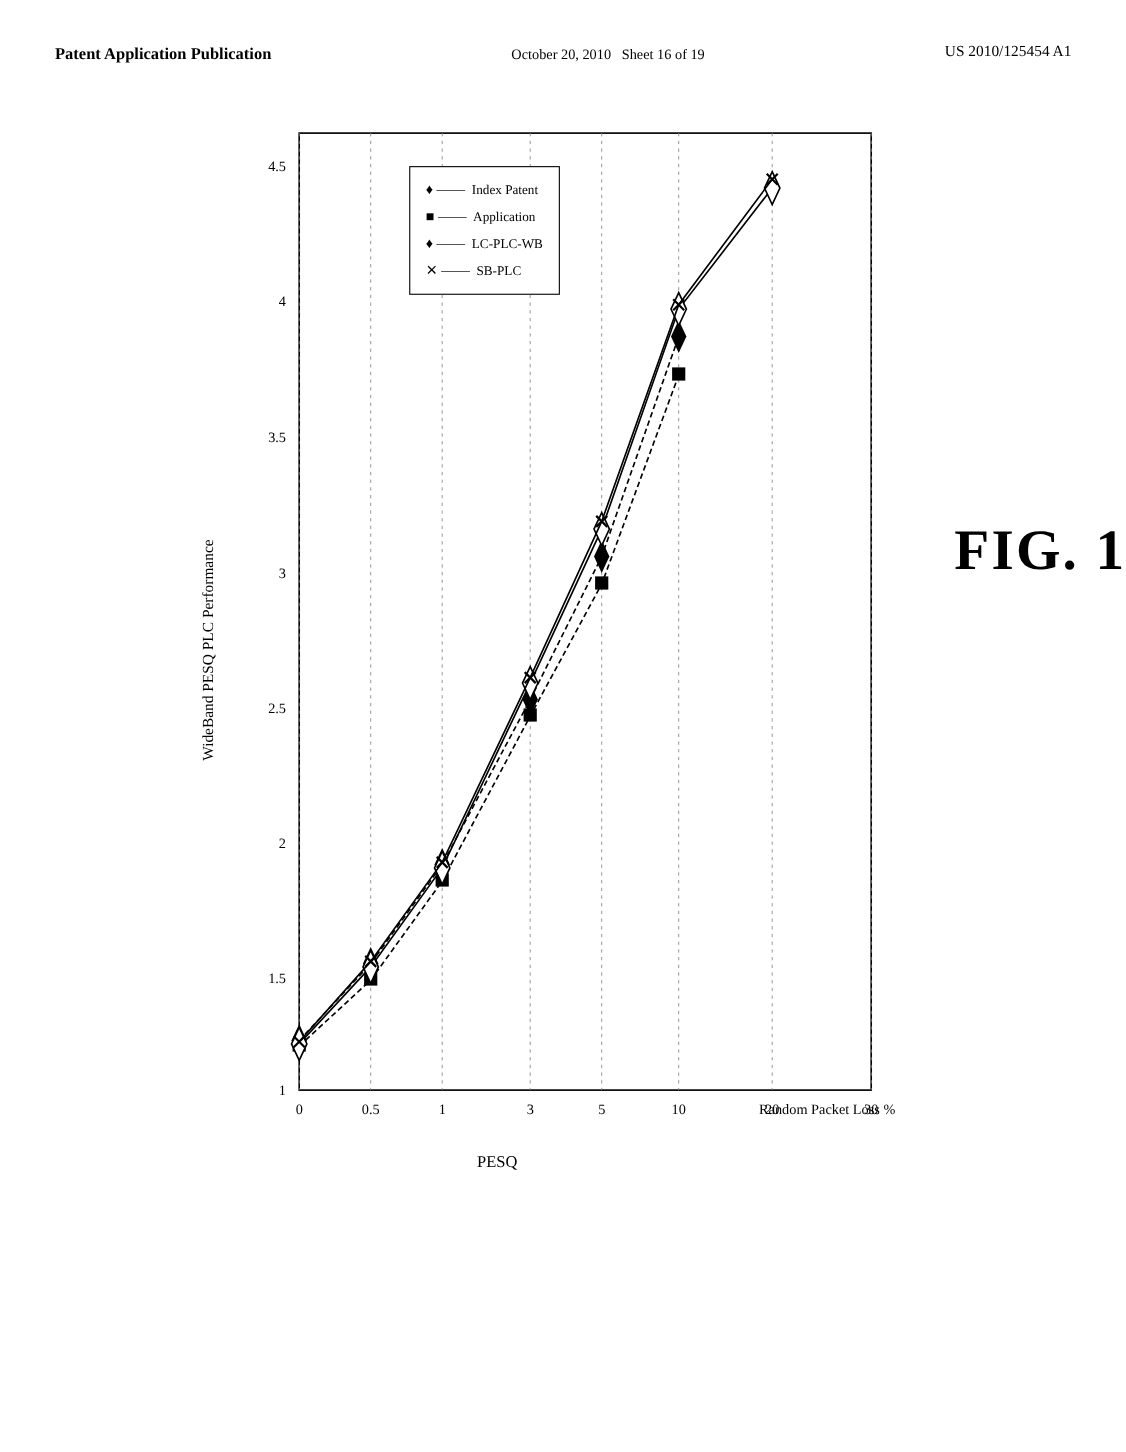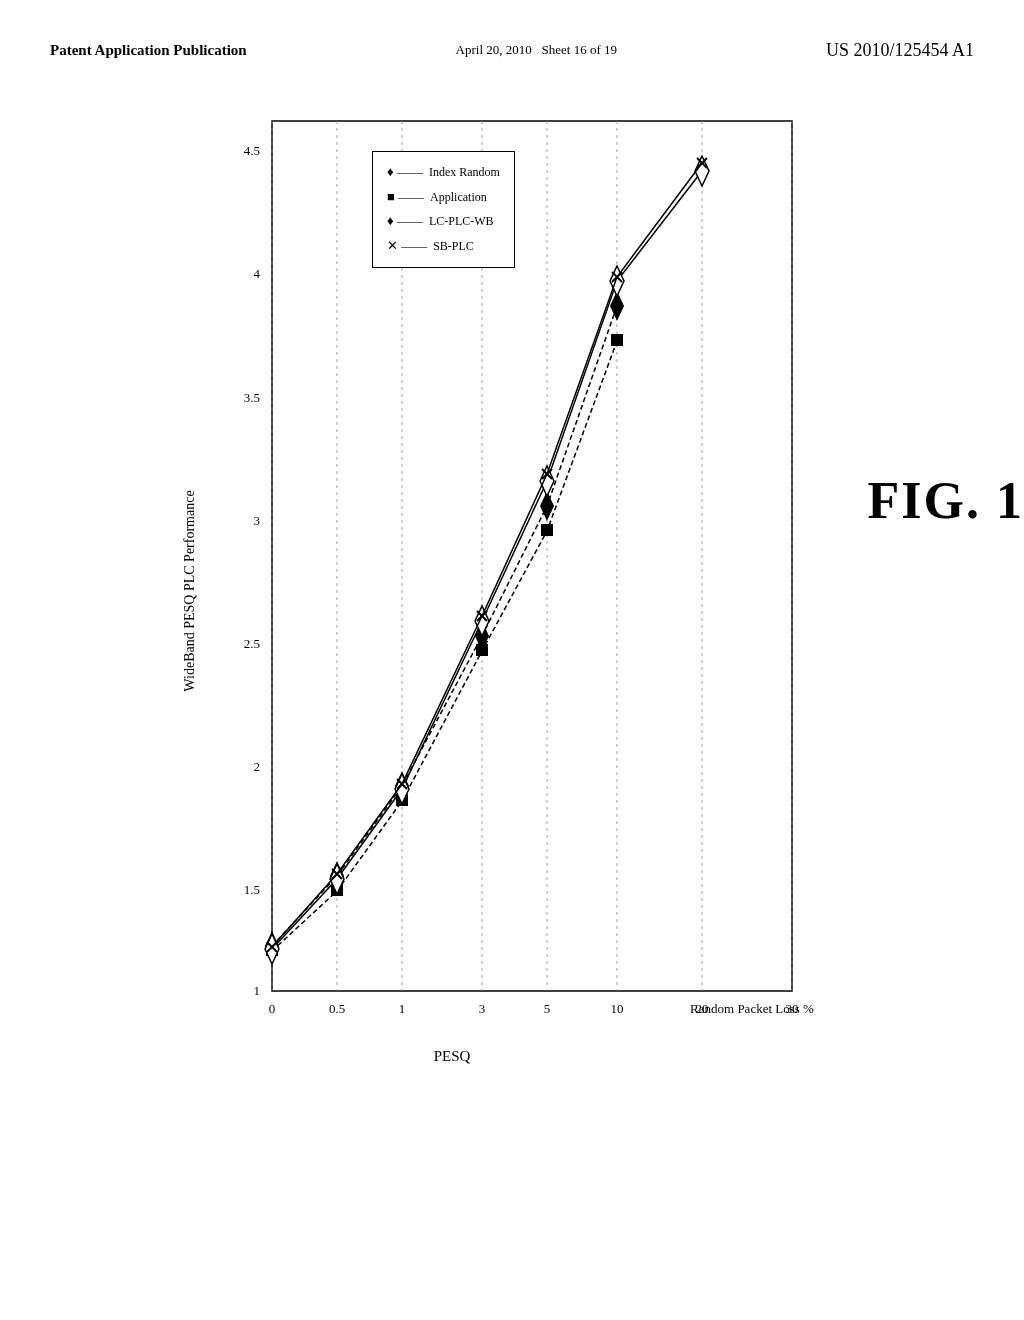--- a/index.html
+++ b/index.html
@@ -34,21 +34,21 @@
       line-height: 1.4;
     }
 
     .header-center {
       font-size: 13px;
       text-align: center;
       line-height: 1.5;
     }
 
     .header-right {
-      font-size: 18px;
+      font-size: 14px;
       text-align: right;
     }
 
     
     .main-content {
       display: flex;
       justify-content: center;
       align-items: flex-start;
       margin-top: 20px;
     }
@@ -101,34 +101,34 @@
     }
   </style>
 </head>
 <body>
 
 <div class="page">
 
   <div class="header">
     <div class="header-left">Patent Application Publication</div>
     <div class="header-center">
-      <span>April 20, 2010</span>&nbsp;&nbsp;
+      <span>October 20, 2010</span>&nbsp;&nbsp;
       <span>Sheet 16 of 19</span>
     </div>
     <div class="header-right">US 2010/125454 A1</div>
   </div>
 
   <div class="main-content">
 
     <div class="chart-container">
 
       <div class="legend-box">
         <div class="legend-item">
           <span class="legend-marker">♦ ——</span>
-          <span>Index Random</span>
+          <span>Index Patent</span>
         </div>
         <div class="legend-item">
           <span class="legend-marker">■ ——</span>
           <span>Application</span>
         </div>
         <div class="legend-item">
           <span class="legend-marker">♦ ——</span>
           <span>LC-PLC-WB</span>
         </div>
         <div class="legend-item">

